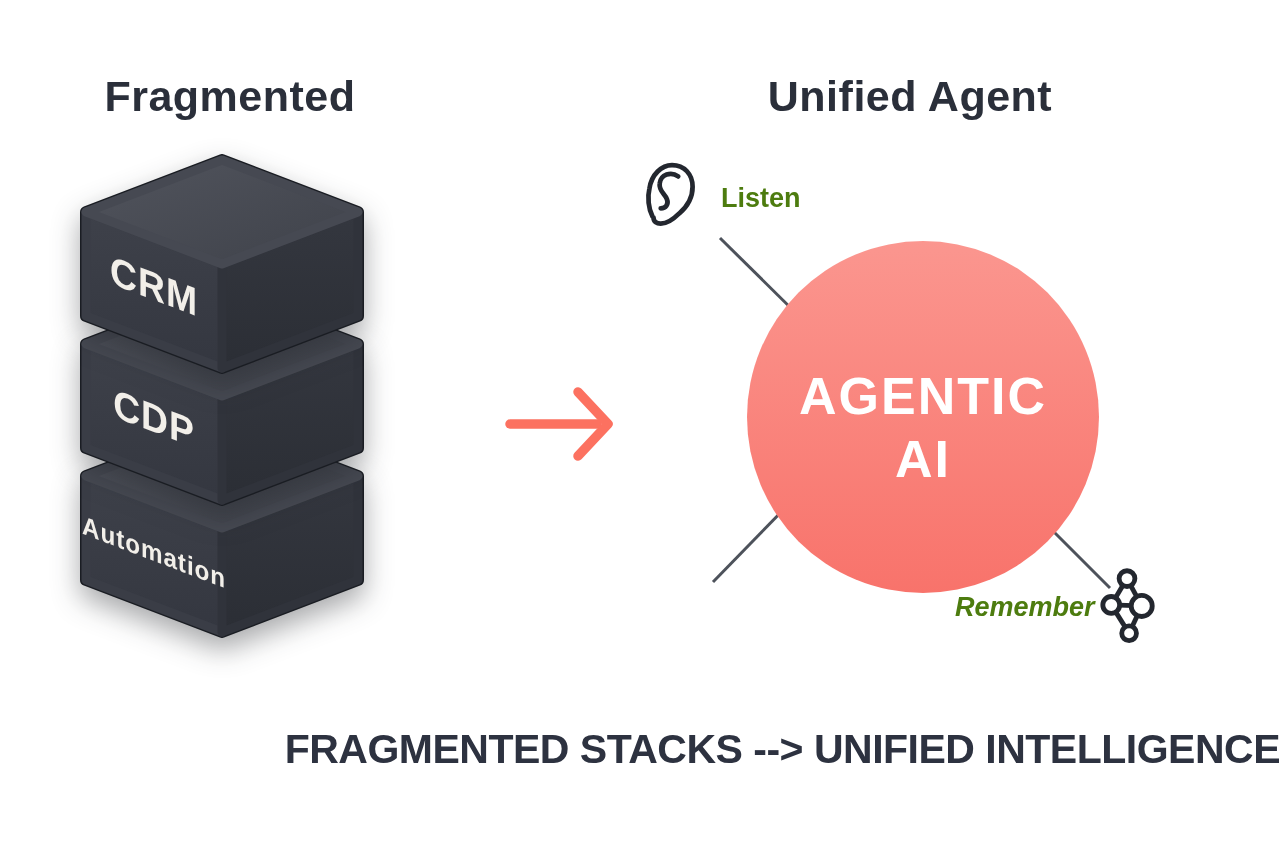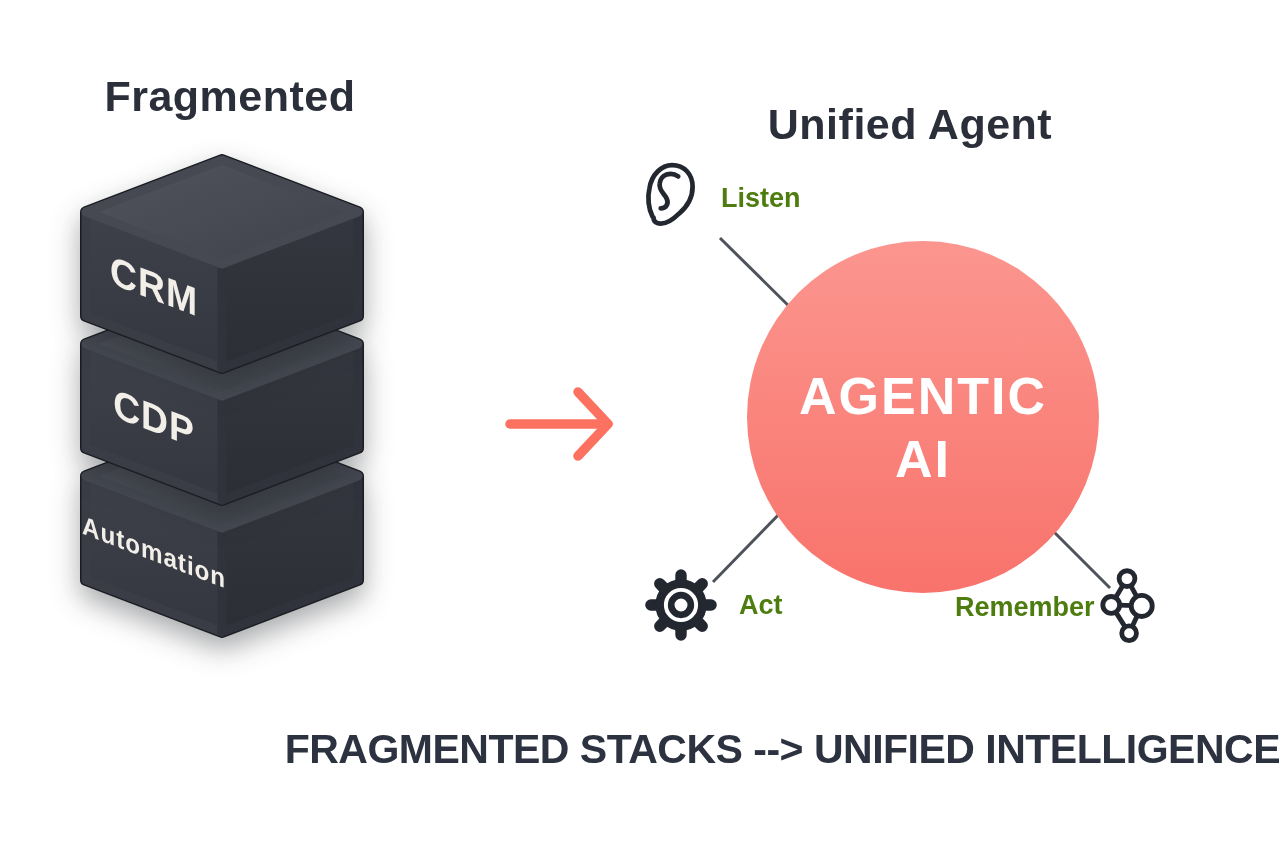--- a/index.html
+++ b/index.html
@@ -8,21 +8,21 @@
     background:#ffffff;
     font-family:"Liberation Sans", sans-serif;
   }
   
   .col-title{
     position:absolute;top:72px;height:52px;
     font-size:43px;font-weight:600;color:#2a2f3a;
     text-align:center;letter-spacing:0.5px;
   }
   #title-left{left:0;width:460px;}
-  #title-right{left:655px;width:510px;margin-top:28px;}
+  #title-right{left:655px;width:510px;}
 
   
   .stack{position:absolute;left:76px;top:152px;width:292px;height:500px;}
   .cube{position:absolute;left:0;width:292px;height:222px;
         filter:drop-shadow(0 12px 14px rgba(25,28,35,0.38));}
   .cube svg{display:block;}
   #cube-0{top:0;z-index:3;}
   #cube-1{top:132px;z-index:2;}
   #cube-2{top:264px;z-index:1;}
   .cube-label{
@@ -40,21 +40,21 @@
     font-family:"Liberation Sans", sans-serif;
     font-weight:800;fill:#ffffff;letter-spacing:2px;
     font-size:52px;text-anchor:middle;
   }
   .cap-group{position:absolute;display:flex;align-items:center;}
   .cap-label{
     font-size:27px;font-weight:600;color:#4d7c0f;white-space:nowrap;
   }
   #group-listen{left:25px;top:22px;gap:24px;}
   #group-act{left:23px;top:426px;gap:20px;}
-  #group-remember{left:335px;top:426px;gap:4px;}
+  #group-remember{left:335px;top:426px;gap:4px;font-style:italic;}
 
   
   .caption{
     position:absolute;left:0;top:726px;width:1280px;
     text-align:right;font-size:41px;font-weight:800;
     color:#2d3240;letter-spacing:-0.5px;
   }
   .icon-svg{flex:0 0 auto;}
 </style>
 </head>
@@ -139,39 +139,20 @@
   <div class="cap-group" id="group-listen">
     <svg class="icon-svg" width="52" height="72" viewBox="0 0 50 70">
       <g fill="none" stroke="#23272f" stroke-width="4.6" stroke-linecap="round">
         <path d="M7 53 C 3 45, 2 34, 4 26 C 6 12, 16 3, 26 3 C 38 3, 46 12, 46 24 C 46 36, 40 44, 33 50 C 28 55, 22 60, 15 60 C 11 60, 8 58, 8 54"></path>
         <path d="M32 14 C 25 9, 15 12, 14 21 C 13 28, 19 31, 21 36 C 23 41, 20 45, 15 45"></path>
       </g>
     </svg>
     <span class="cap-label">Listen</span>
   </div>
 
-  <div class="cap-group" id="group-act">
-    <svg class="icon-svg" width="76" height="78" viewBox="0 0 48 48">
-      <g stroke="#23272f" fill="none" stroke-linecap="round">
-        <g stroke-width="7.2">
-          <line x1="24" y1="5" x2="24" y2="8"></line>
-          <line x1="24" y1="40" x2="24" y2="43"></line>
-          <line x1="5" y1="24" x2="8" y2="24"></line>
-          <line x1="40" y1="24" x2="43" y2="24"></line>
-          <line x1="10.6" y1="10.6" x2="12.7" y2="12.7"></line>
-          <line x1="35.3" y1="35.3" x2="37.4" y2="37.4"></line>
-          <line x1="10.6" y1="37.4" x2="12.7" y2="35.3"></line>
-          <line x1="35.3" y1="12.7" x2="37.4" y2="10.6"></line>
-        </g>
-        <circle cx="24" cy="24" r="13.5" stroke-width="5.4"></circle>
-        <circle cx="24" cy="24" r="6.2" stroke-width="4.2"></circle>
-      </g>
-    </svg>
-    <span class="cap-label">Act</span>
-  </div>
 
   <div class="cap-group" id="group-remember">
     <span class="cap-label">Remember</span>
     <svg class="icon-svg" width="56" height="82" viewBox="0 0 52 78">
       <g stroke="#23272f" stroke-width="4.6" fill="none">
         <line x1="26" y1="12" x2="11" y2="37"></line>
         <line x1="26" y1="12" x2="40" y2="38"></line>
         <line x1="11" y1="37" x2="40" y2="38"></line>
         <line x1="11" y1="37" x2="28" y2="64"></line>
         <line x1="40" y1="38" x2="28" y2="64"></line>

